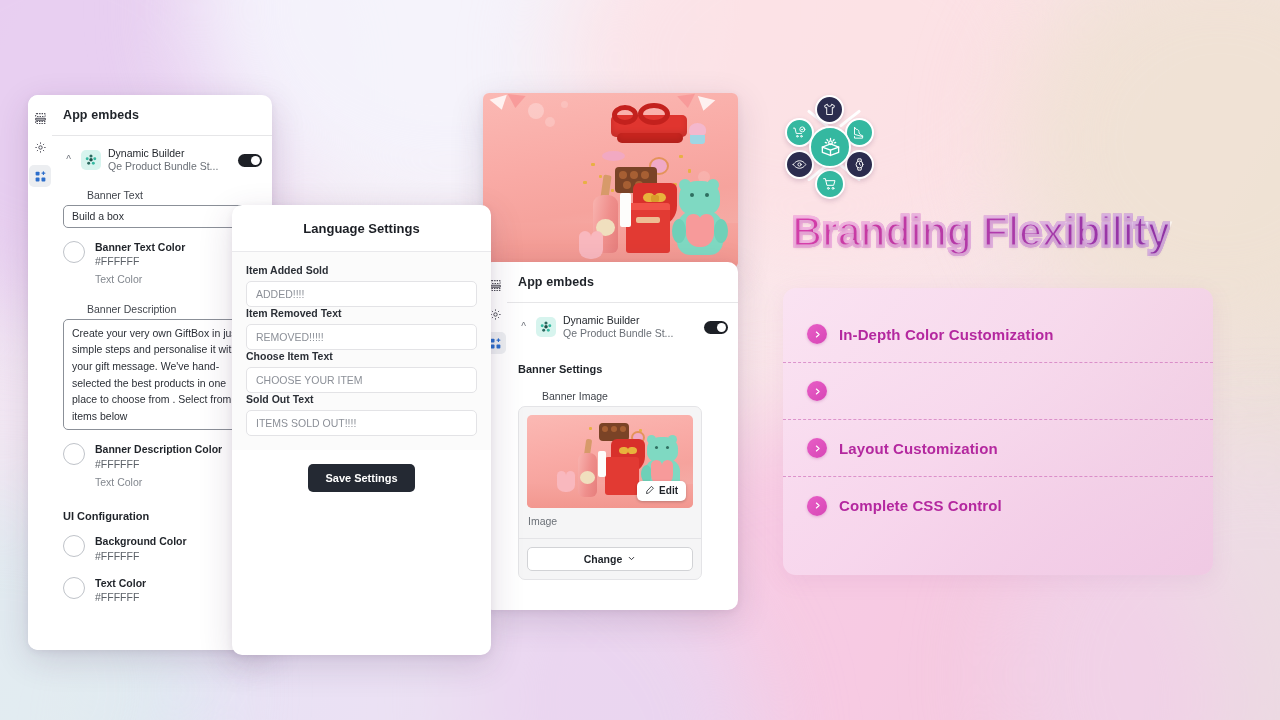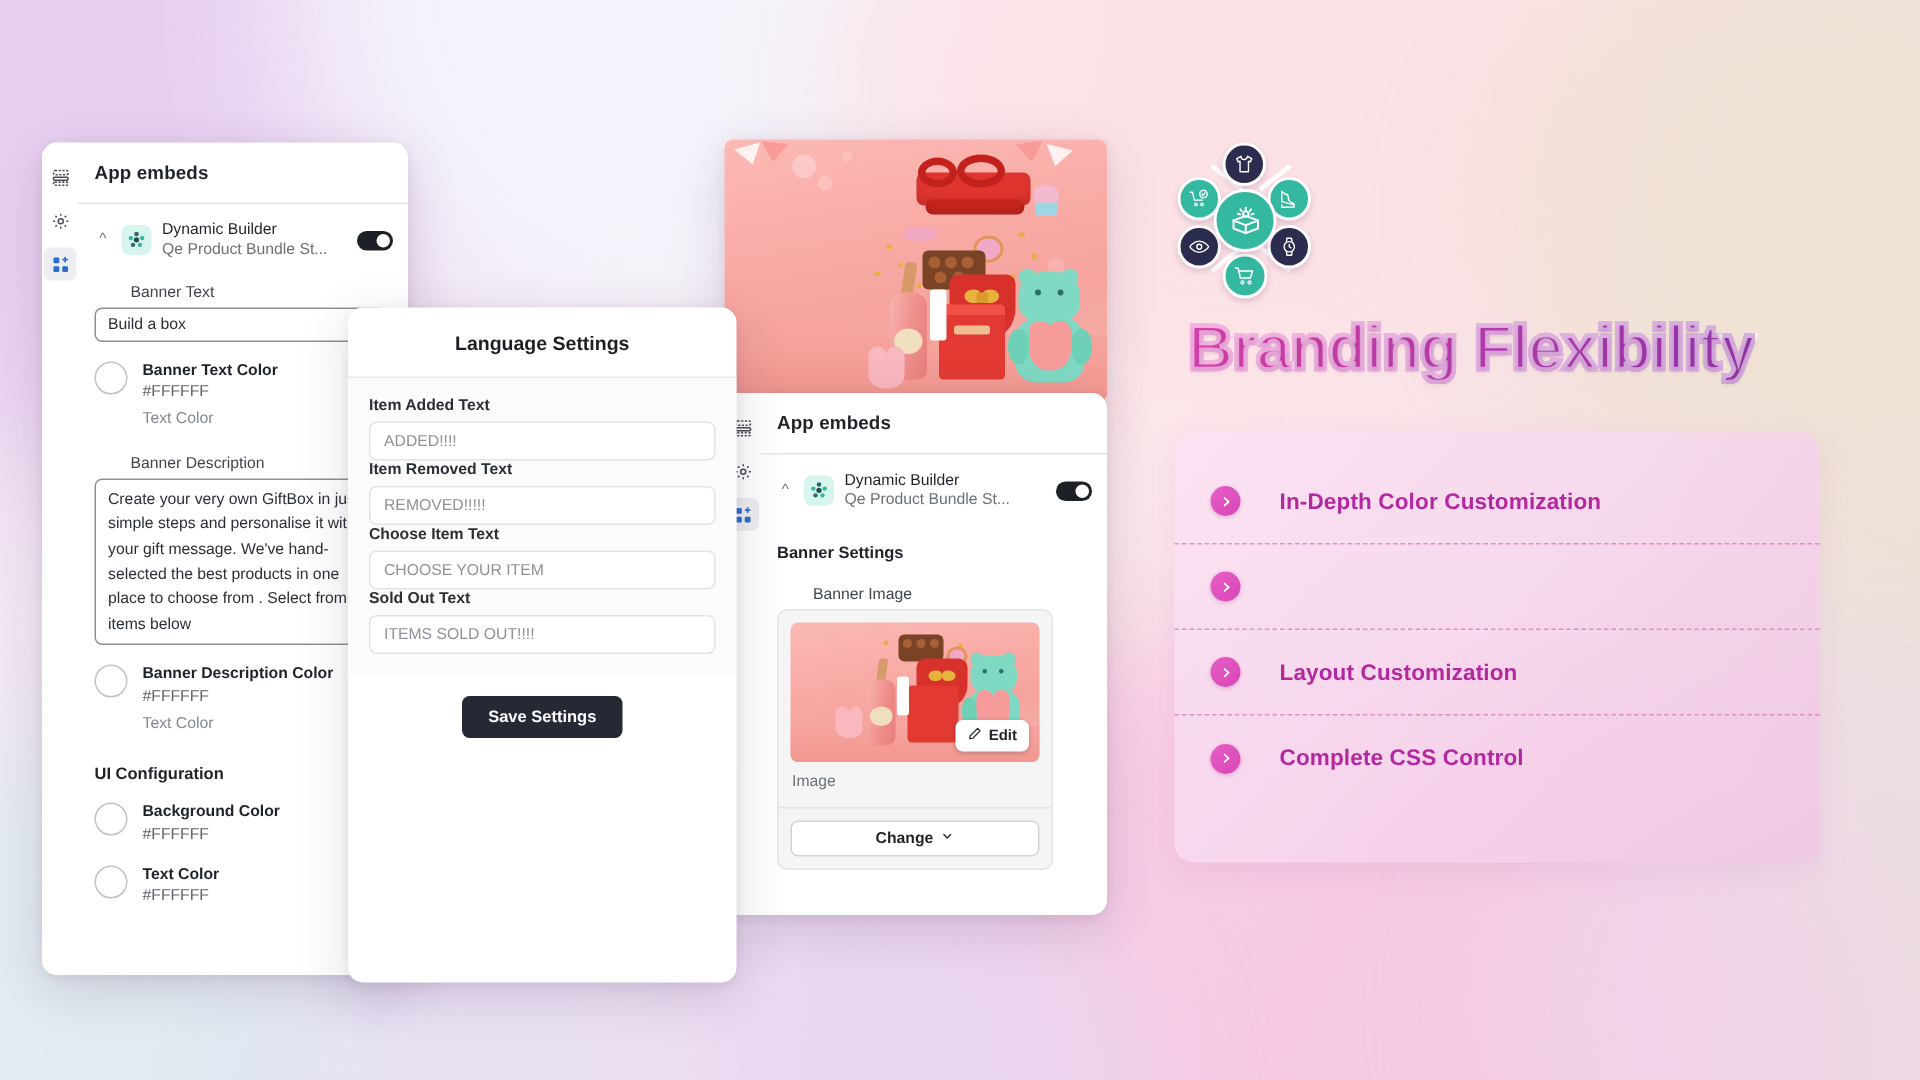--- a/index.html
+++ b/index.html
@@ -249,21 +249,21 @@
   }
   .feature-card {
     position: absolute; left: 783px; top: 288px; width: 430px; height: 287px;
     border-radius: 13px;
     background: linear-gradient(132deg, rgba(250,226,243,.88) 0%, rgba(247,216,238,.86) 45%,
                 rgba(243,206,232,.84) 72%, rgba(240,198,227,.82) 100%);
     box-shadow: 0 6px 22px rgba(170,90,160,.10);
     padding: 18px 0 0 0;
   }
   .feat {
-    height: 57px; display: flex; align-items: center; gap: 26px;
+    height: 57px; display: flex; align-items: center; gap: 12px;
     padding: 0 24px;
     border-bottom: 1px dashed rgba(196,85,175,.55);
   }
   .feat:last-child { border-bottom: none; }
   .feat-dot {
     width: 20px; height: 20px; border-radius: 50%; flex: 0 0 20px;
     background: linear-gradient(140deg,#e85ec6,#d746b6);
     display: flex; align-items: center; justify-content: center;
     box-shadow: 0 1px 3px rgba(160,50,140,.28);
   }
@@ -579,21 +579,21 @@
   </div>
 </div>
 
 <div class="panel" style="left:232px; top:205px; width:259px; height:450px; z-index:8;">
   <div class="lang-title">Language Settings</div>
 
   <div class="lang-card">
 
     <div class="lang-body">
       <div>
-        <div class="lg-label">Item Added Text</div>
+        <div class="lg-label">Item Added Sold</div>
         <div class="lg-input">ADDED!!!!</div>
       </div>
       <div>
         <div class="lg-label">Item Removed Text</div>
         <div class="lg-input">REMOVED!!!!!</div>
       </div>
       <div>
         <div class="lg-label">Choose Item Text</div>
         <div class="lg-input">CHOOSE YOUR ITEM</div>
       </div>

